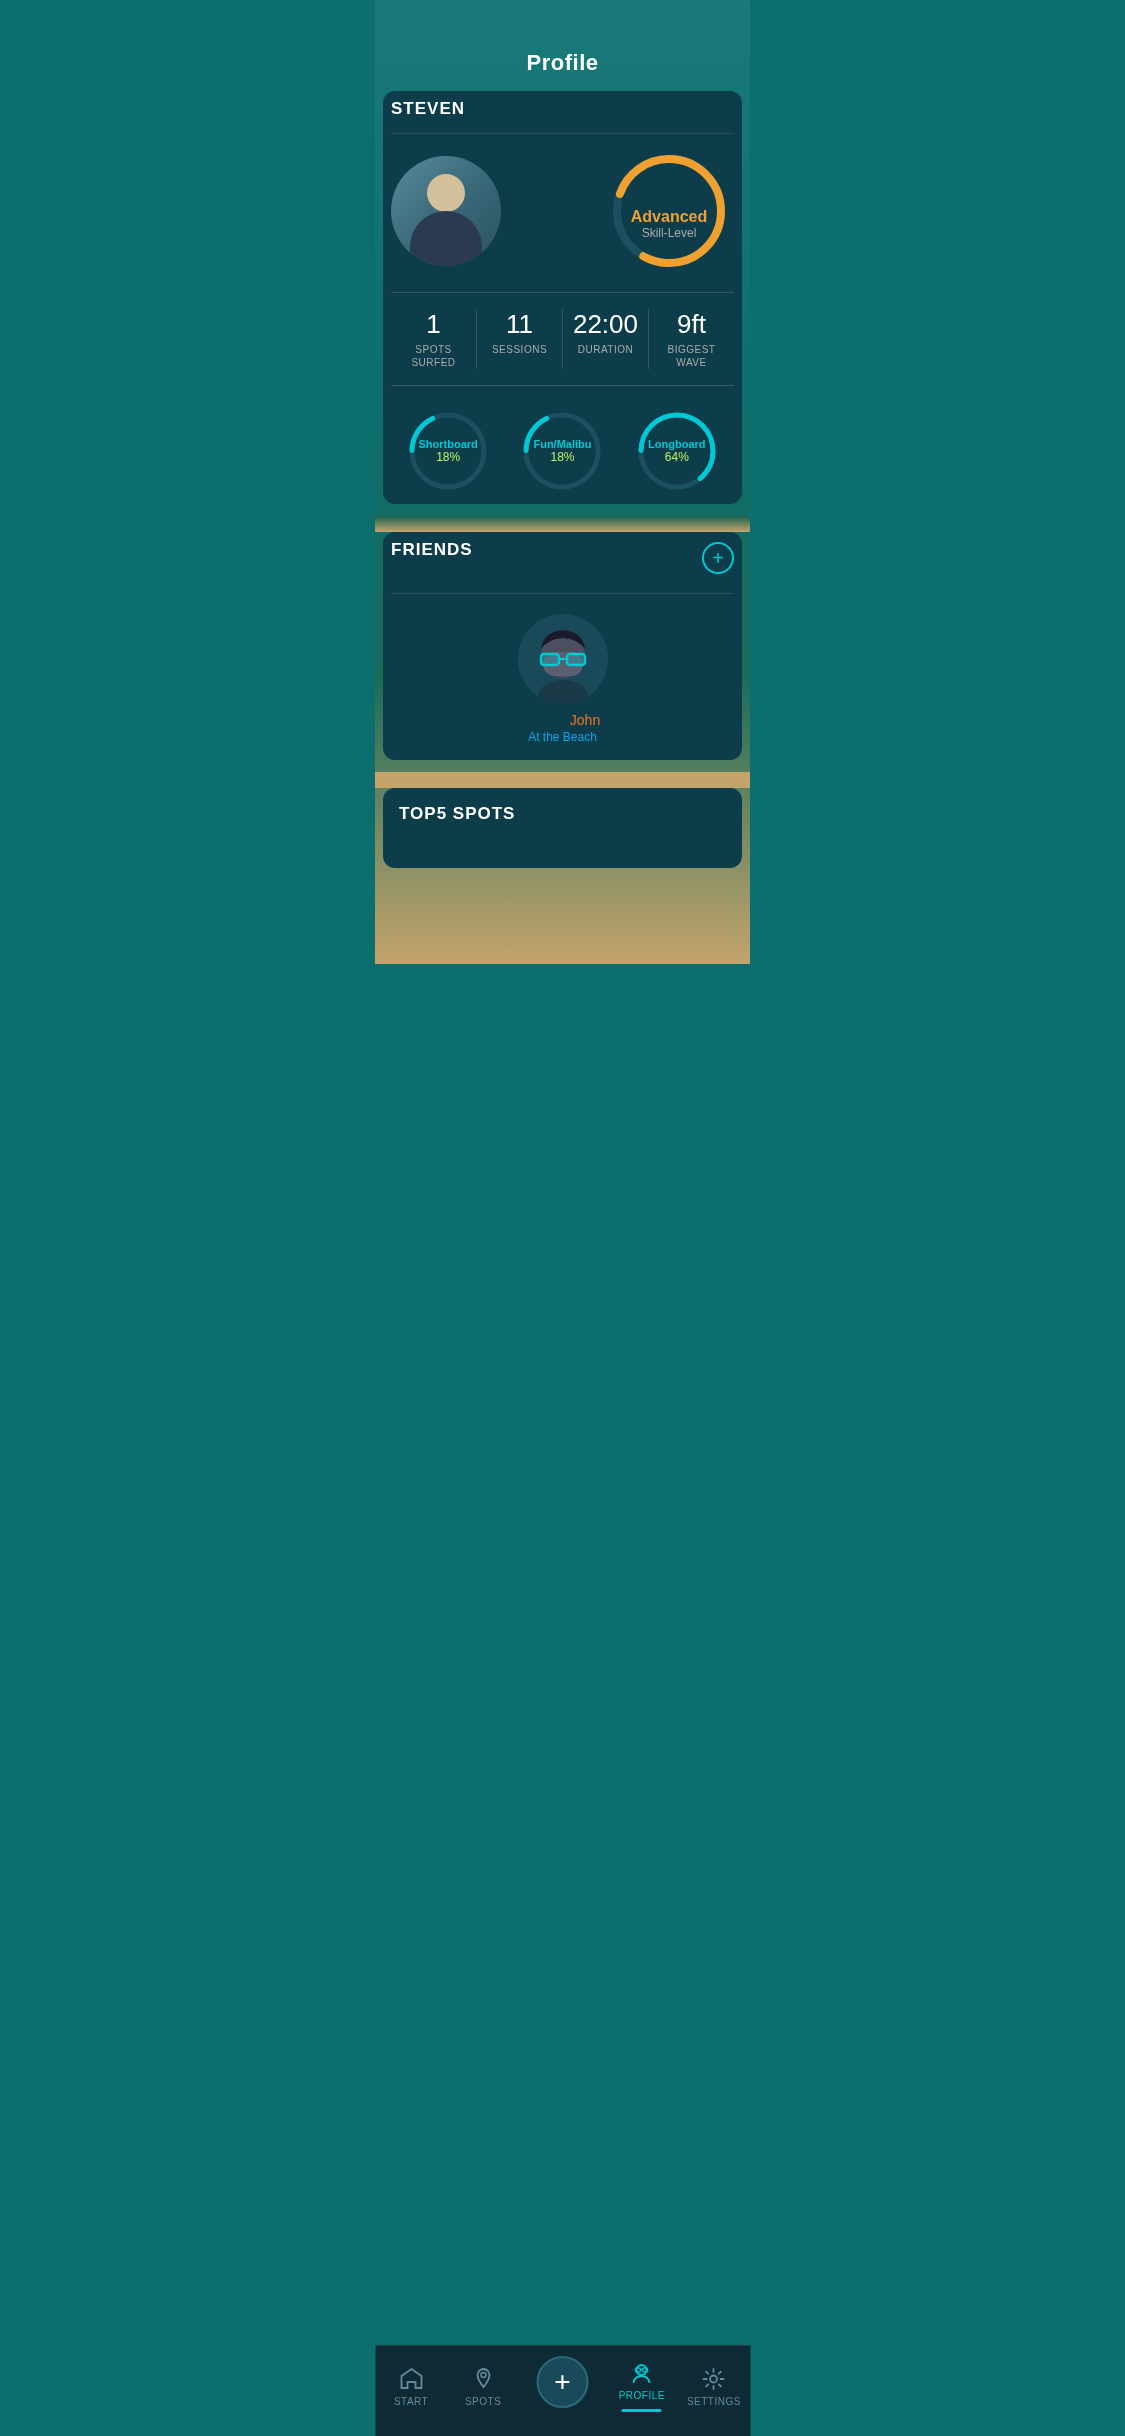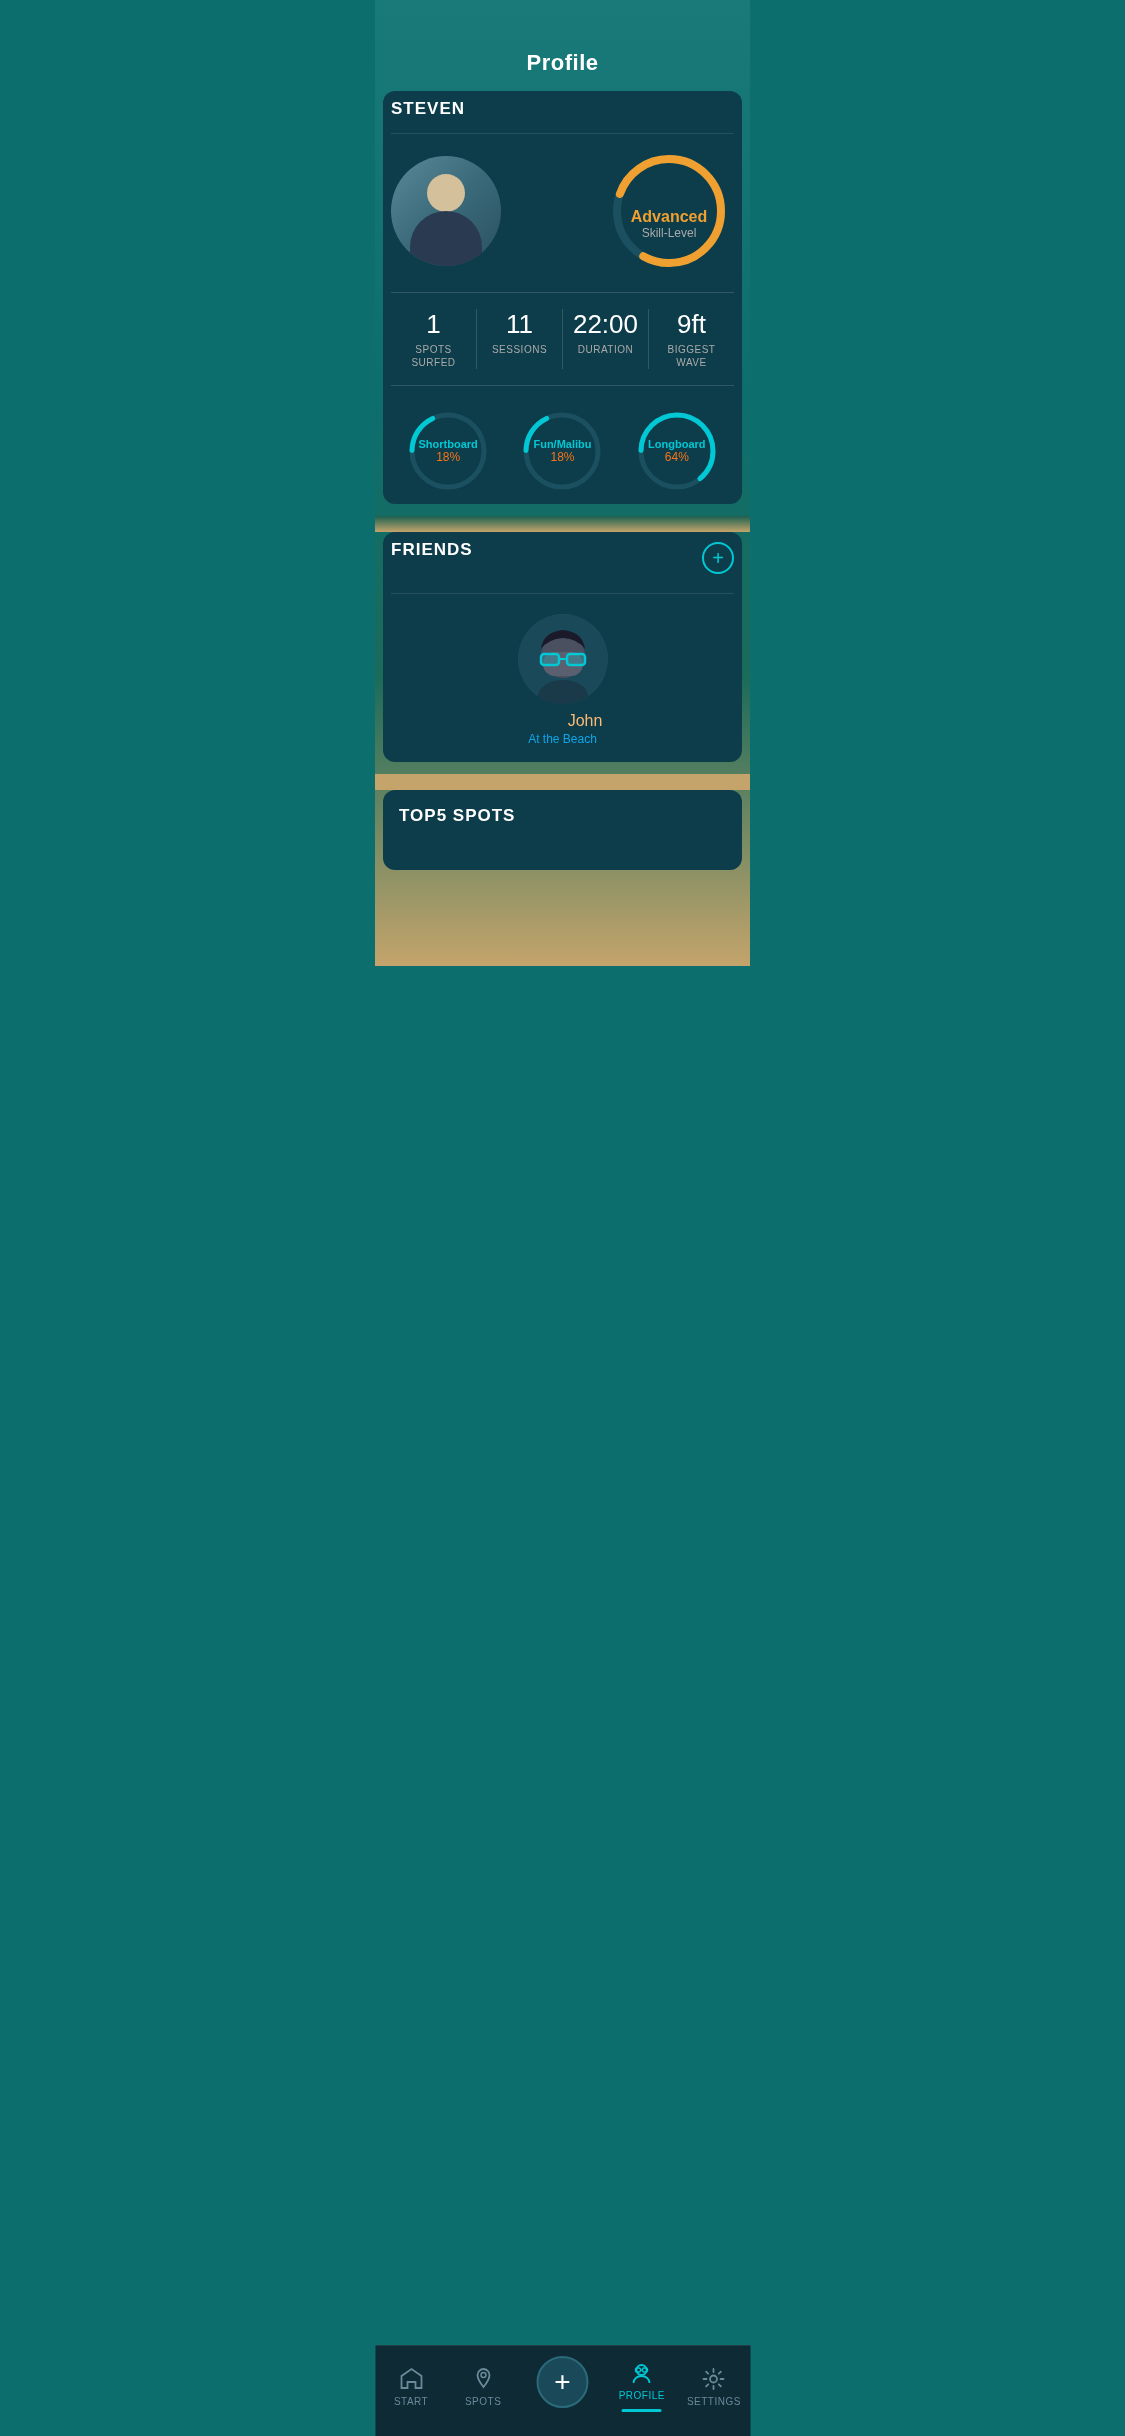--- a/index.html
+++ b/index.html
@@ -198,21 +198,21 @@
       z-index: 1;
     }
 
     .board-name {
       color: #00c8d4;
       font-size: 11px;
       font-weight: 600;
     }
 
     .board-pct {
-      color: #f97316;
+      color: #bef264;
       font-size: 12px;
     }
 
     
     .friends-header {
       display: flex;
       align-items: flex-end;
       justify-content: space-between;
       margin-bottom: 19px;
     }
@@ -245,22 +245,22 @@
       background: #1a5060;
       display: flex;
       align-items: center;
       justify-content: center;
       margin-bottom: 8px;
       overflow: hidden;
       position: relative;
     }
 
     .friend-name {
-      color: #fdba74;
-      font-size: 16px;
+      color: #f97316;
+      font-size: 14px;
       font-weight: 500;
       margin-left: 45px;
     }
 
     .friend-status {
       color: #0ea5e9;
       font-size: 12px;
       margin-top: 2px;
     }
 

